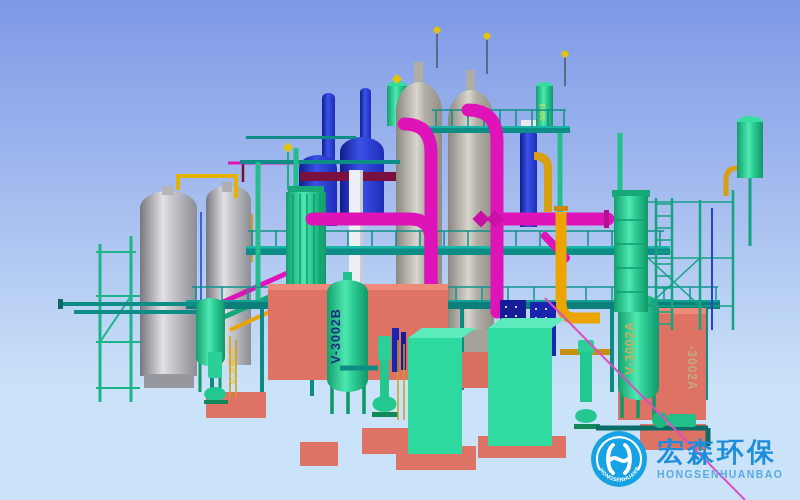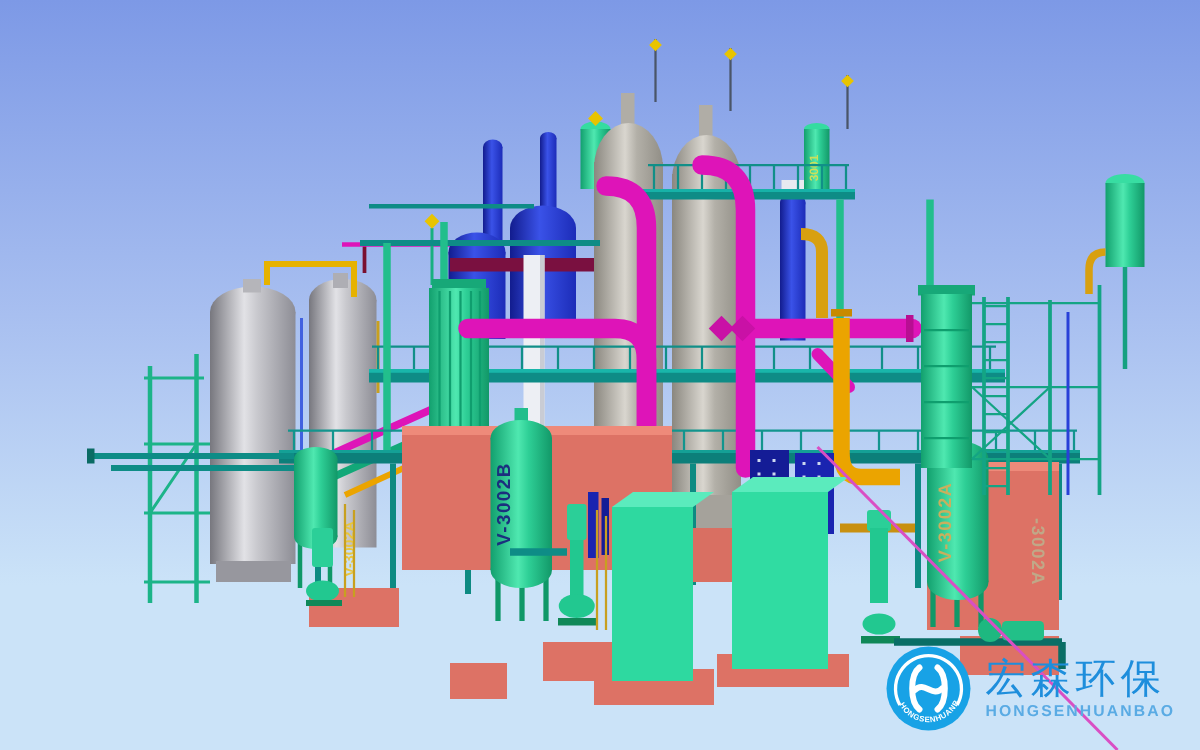--- a/index.html
+++ b/index.html
@@ -10,21 +10,21 @@
   }
   .stage svg.scene{position:absolute;left:0;top:0;}
   
   .f-teal{fill:var(--structure-teal);} .f-salmon{fill:var(--foundation-salmon);}
   .s-teal{stroke:var(--structure-teal);} .s-mag{stroke:var(--pipe-magenta);}
   .s-yel{stroke:var(--pipe-yellow);}
   .tag{font-family:"Liberation Sans",sans-serif;font-weight:bold;}
   
   .brand-row{position:absolute;left:590px;top:430px;display:flex;align-items:center;gap:9px;}
   .brand-text{display:flex;flex-direction:column;line-height:1.05;}
-  .brand-zh{font-size:27px;font-weight:normal;color:var(--brand-zh-blue);letter-spacing:3px;}
+  .brand-zh{font-size:27px;font-weight:bold;color:var(--brand-zh-blue);letter-spacing:3px;}
   .brand-en{font-size:10.5px;font-weight:bold;color:var(--brand-en-blue);letter-spacing:1.4px;margin-top:3px;}
 </style>
 </head>
 <body>
 
 <div class="stage">
 
 <svg class="scene" width="800" height="500" viewBox="0 0 800 500">
   <defs>
     <linearGradient id="gTank" x1="0" y1="0" x2="1" y2="0">

